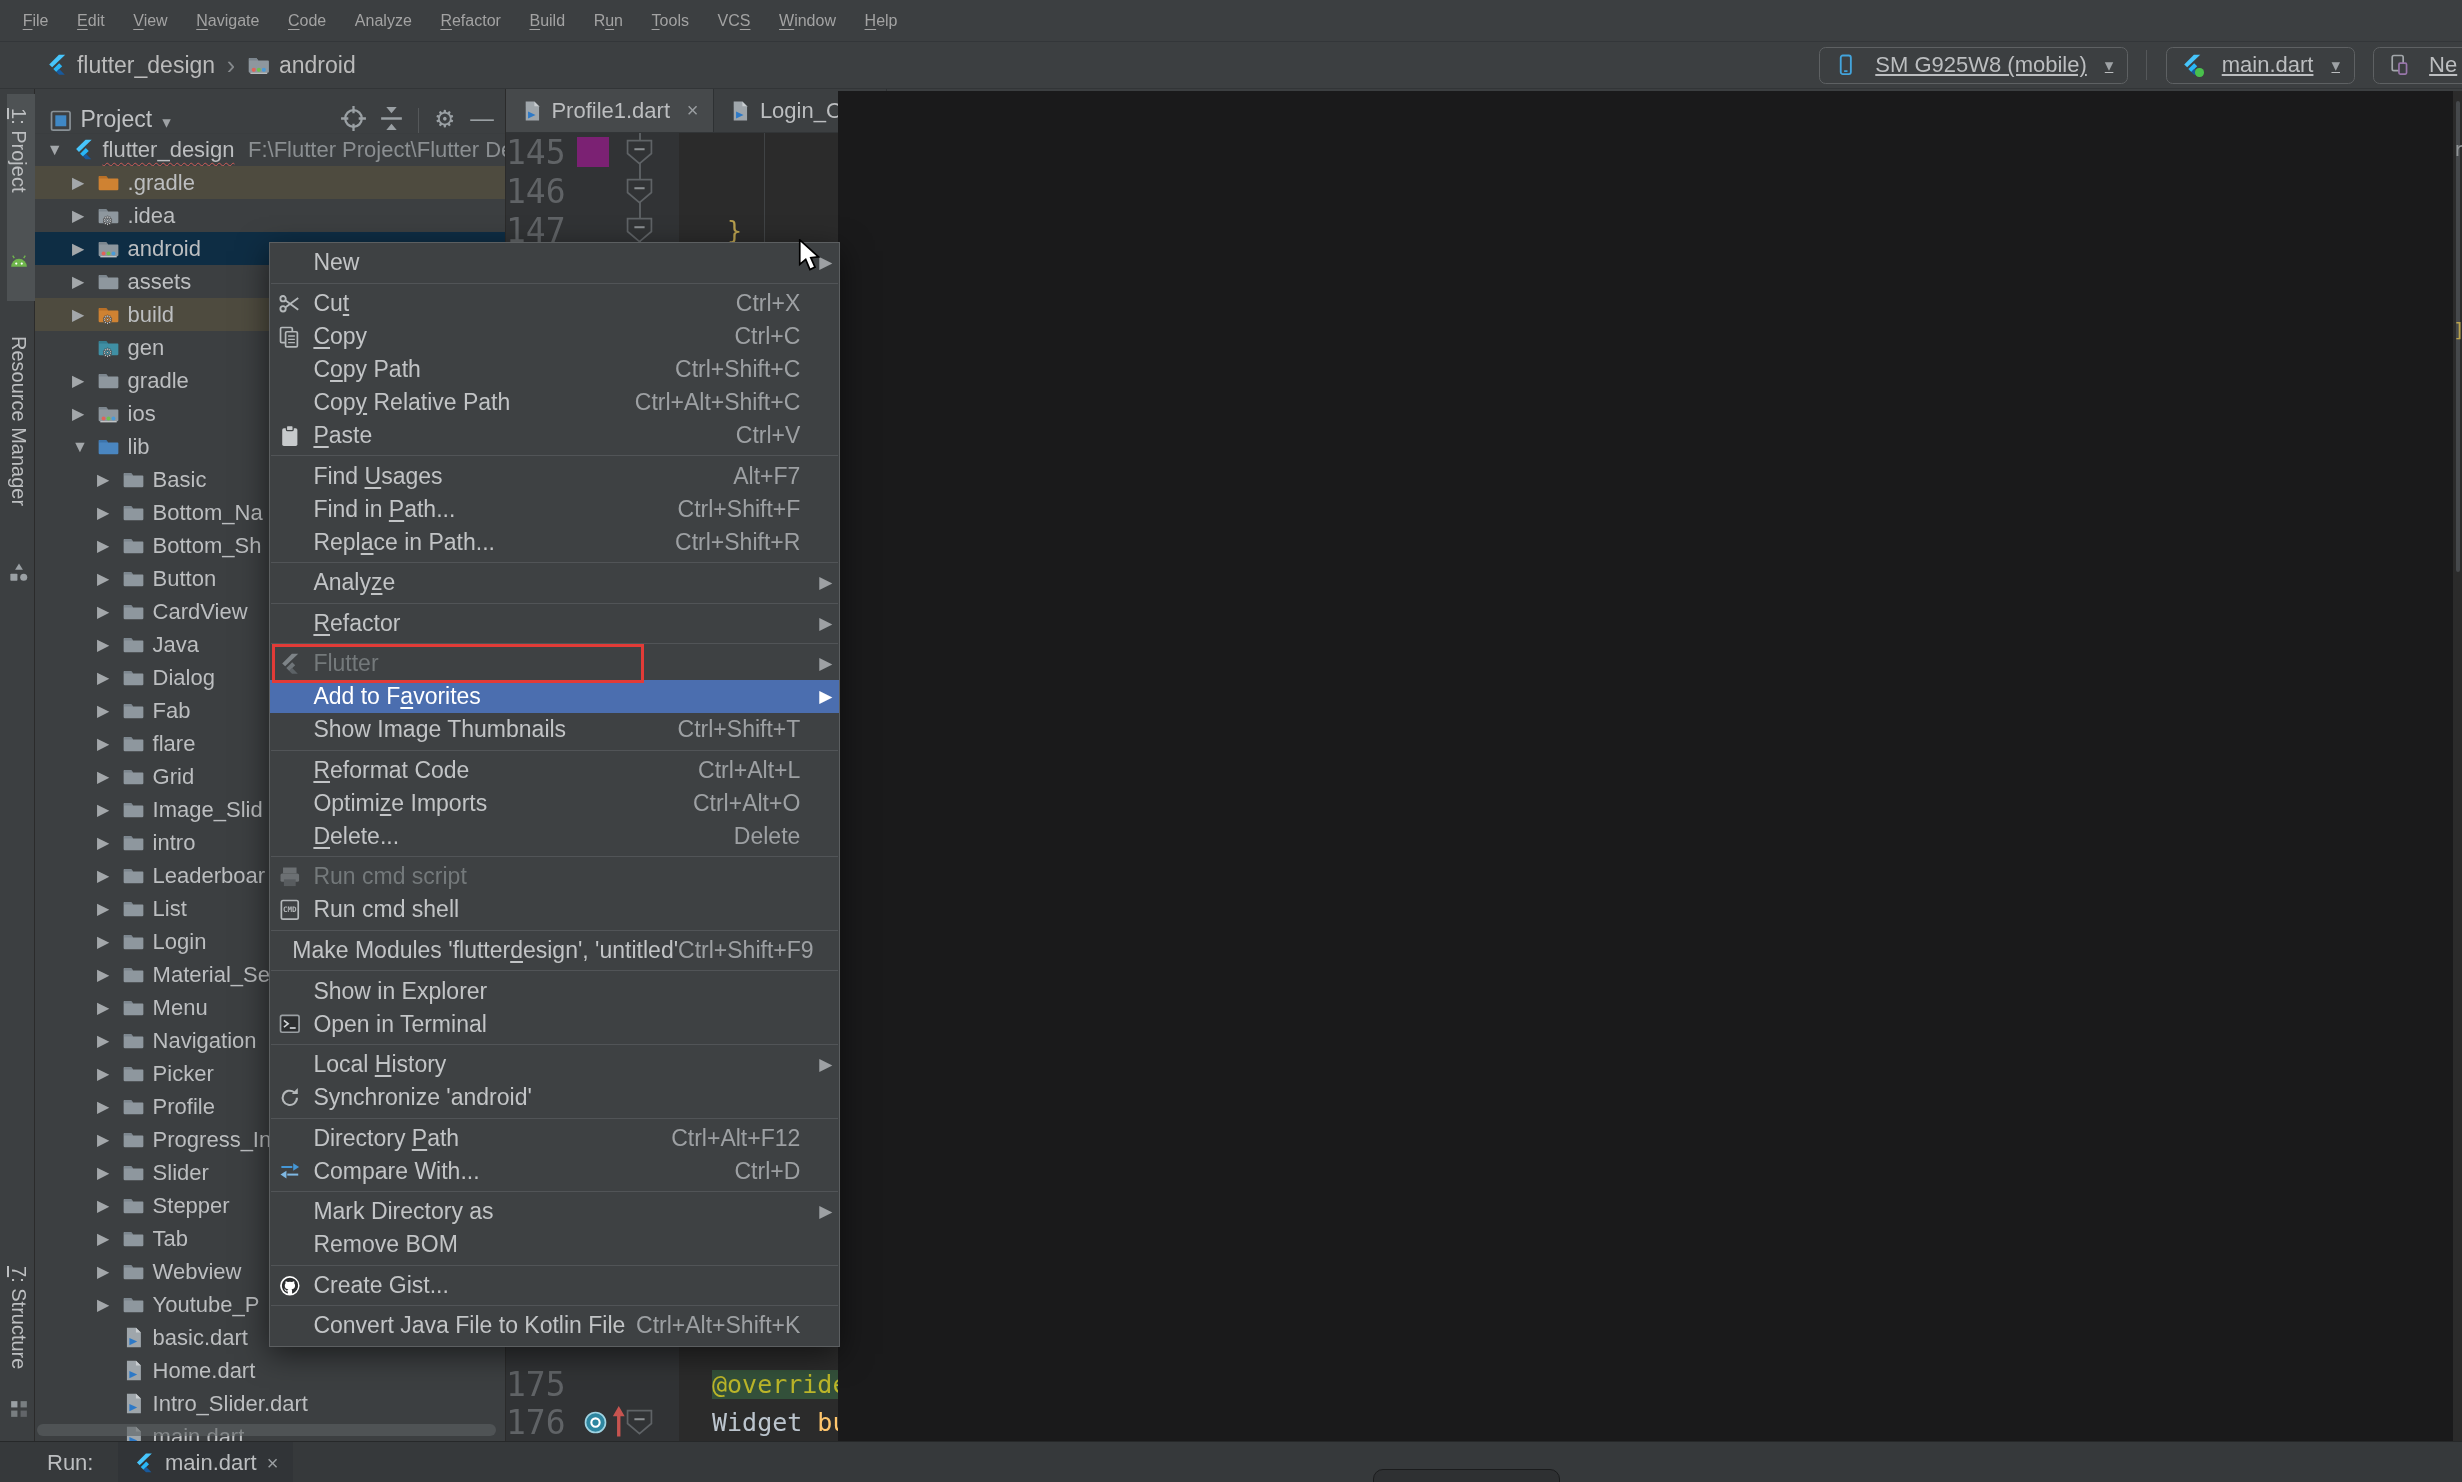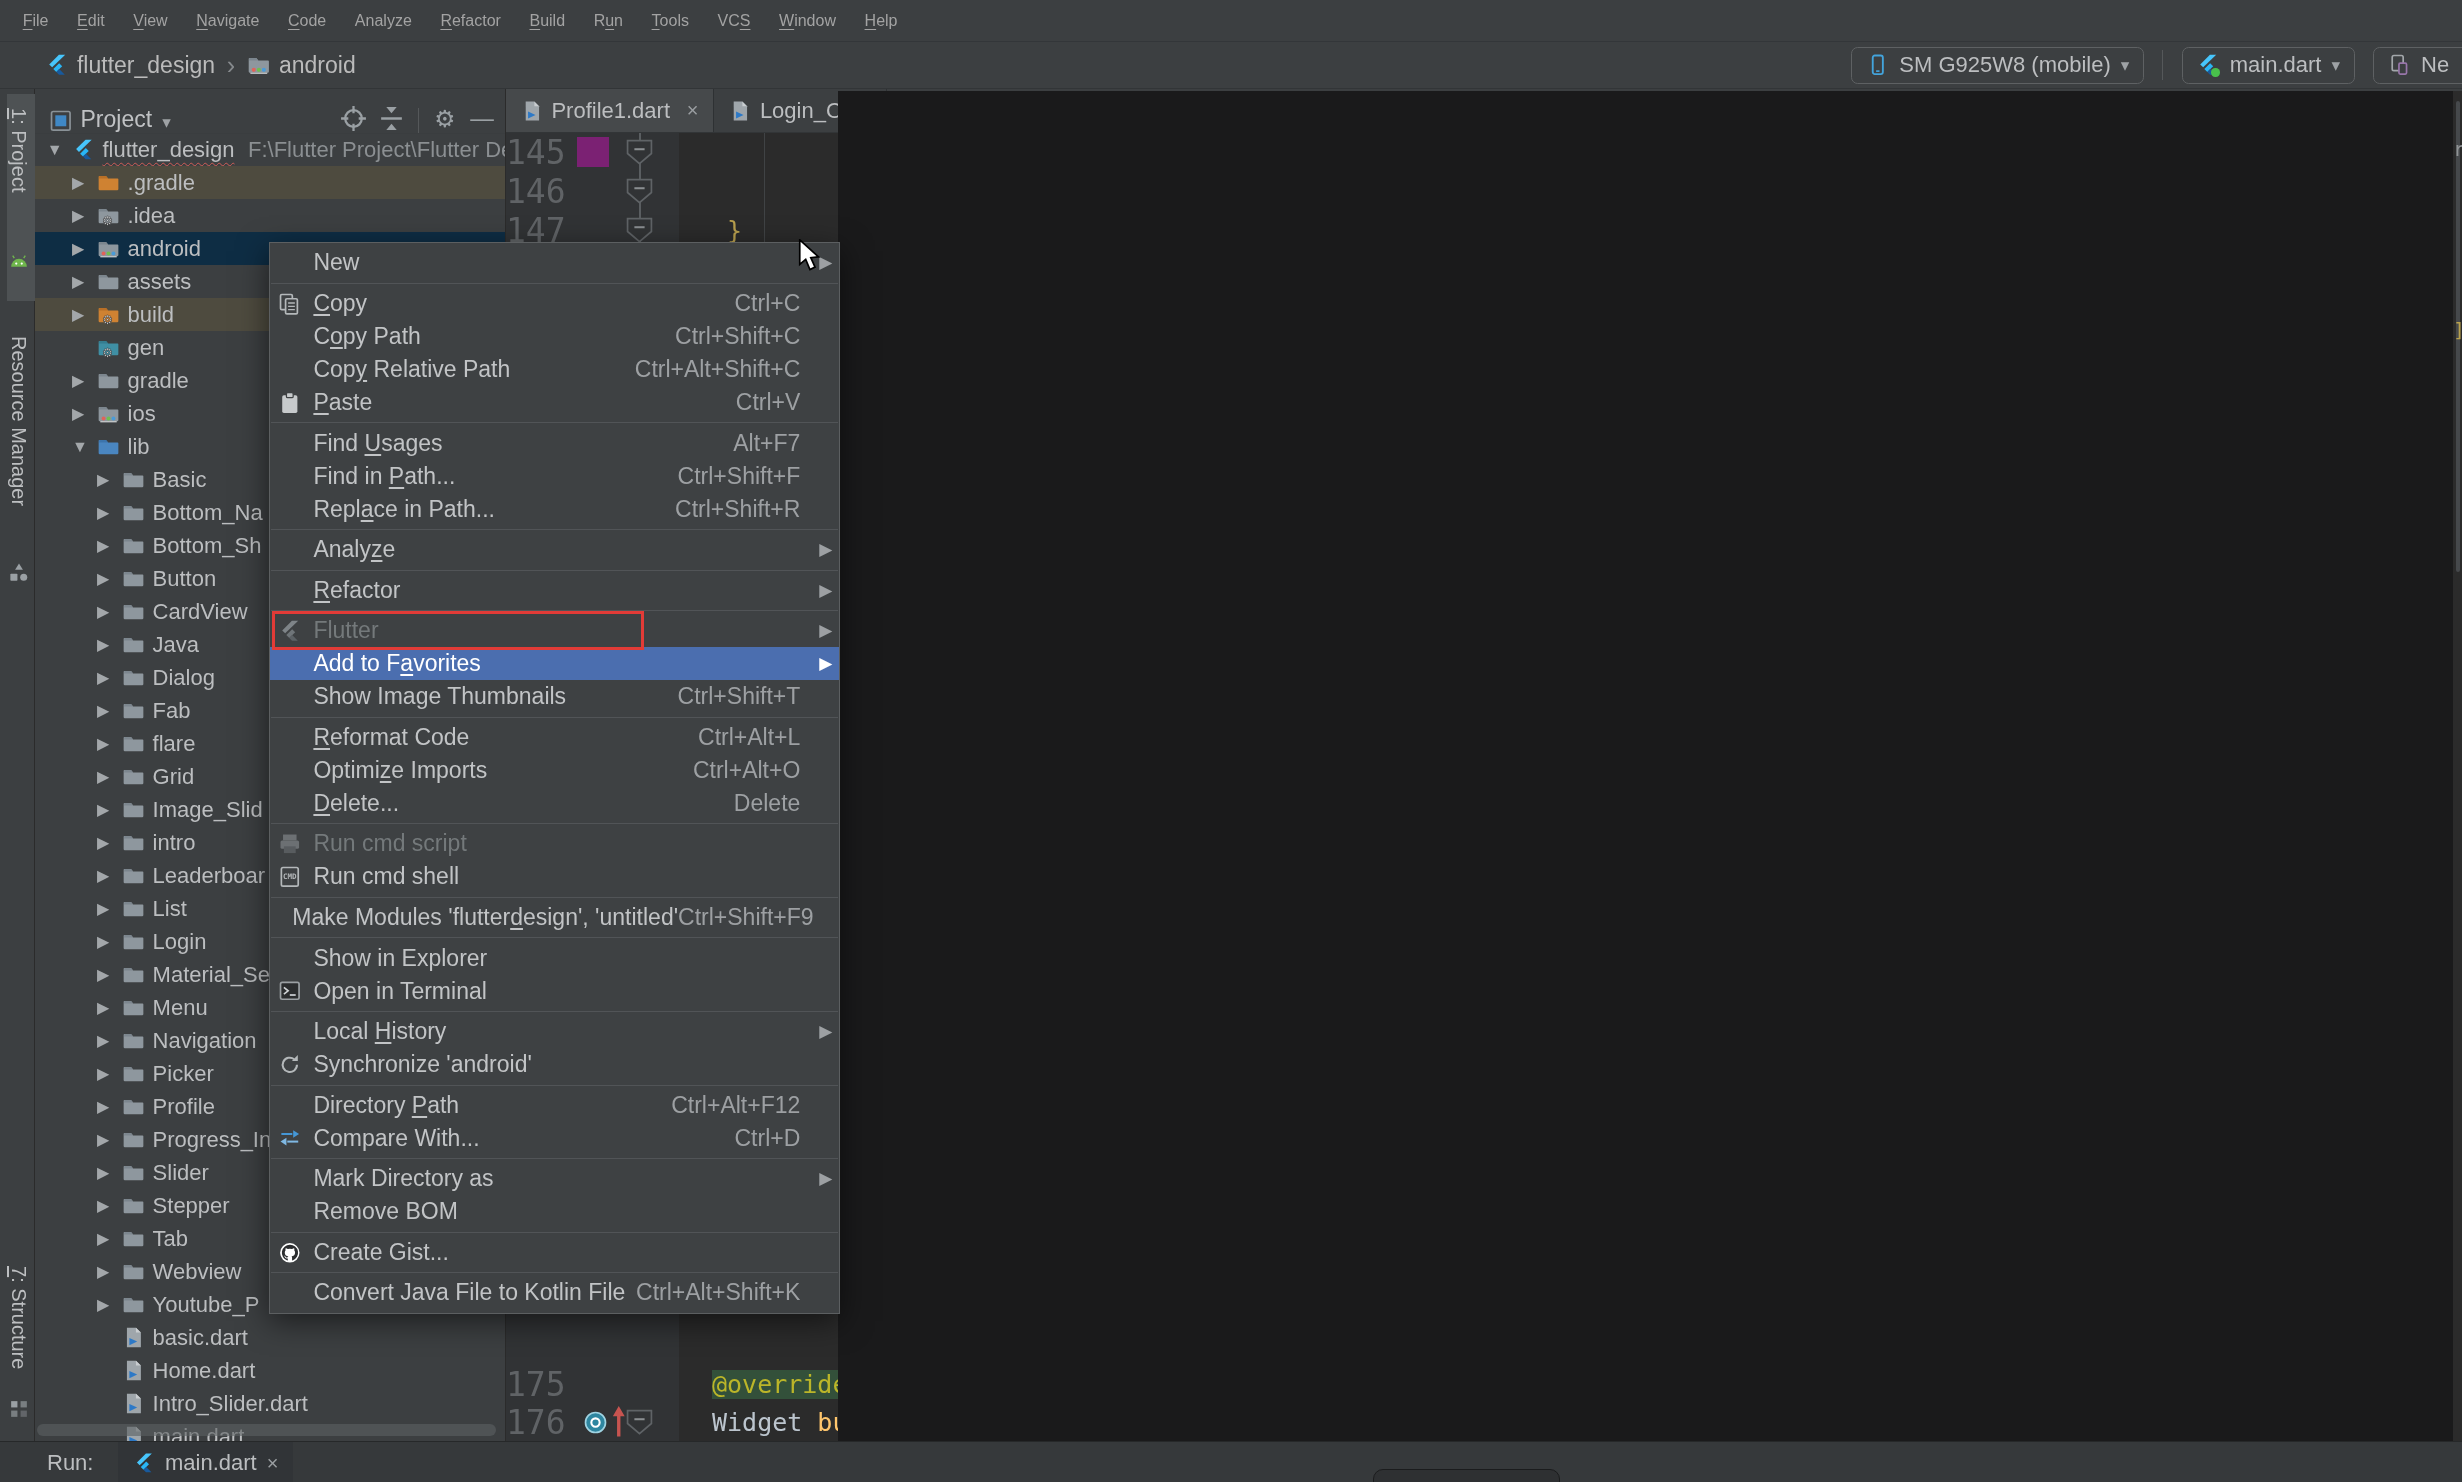--- a/index.html
+++ b/index.html
@@ -14,21 +14,21 @@
            padding-left:8.4px;background:#3c3f41;border-bottom:0.8px solid #333639;box-sizing:border-box;}
   .mb-item{padding:0 14.3px;font-size:16px;color:#a3a3a3;cursor:default;}
 
   
   .toolbar{position:absolute;left:0;top:42px;width:100%;height:47px;background:#3c3f41;
            border-bottom:0.8px solid #323537;box-sizing:border-box;display:flex;align-items:center;}
   .crumbs{display:flex;align-items:center;margin-left:45px;gap:8.4px;font-size:23px;}
   .crumb-sep{color:#85898c;font-size:25px;margin:0 3.4px;}
   .tb-right{position:absolute;right:0;top:0;height:100%;display:flex;align-items:center;}
   .tb-box{height:37px;border:0.8px solid #5e6163;border-radius:6.7px;display:flex;align-items:center;
-          gap:10px;padding:0 13.5px;font-size:22px;color:#bcbec0;margin-right:18.5px;box-sizing:border-box;}
+          gap:18px;padding:0 13.5px;font-size:22px;color:#bcbec0;margin-right:18.5px;box-sizing:border-box;text-decoration:underline;}
   .tb-caret{color:#9ea2a5;font-size:17px;}
   .tb-sep{width:0.8px;height:30px;background:#55585a;margin-right:18.5px;}
   .tb-ne{margin-right:-54px;width:143px;}
   .greendot{position:absolute;width:8.4px;height:8.4px;border-radius:50%;background:#49c04c;
             margin-left:15px;margin-top:15px;}
 
   
   .edgecol{position:absolute;left:0;top:89px;width:6.7px;height:1352px;background:#333639;}
   .stripe{position:absolute;left:0;top:89px;width:35px;height:1352px;background:#3c3f41;
           border-right:0.8px solid #2b2b2b;box-sizing:border-box;}
@@ -759,20 +759,36 @@
       <div class="mi">
         <span class="mic"></span>
         <span class="ml">New</span>
         <span class="ma">▶</span>
       </div>
       <div class="sep"></div>
       <div class="mi">
         <span class="mic">
           <span class="ic" style="width: 23.6px; height: 23.6px;">
             <svg viewBox="0 0 28 28">
+              <g stroke="#b4b8ba" stroke-width="2.2" fill="none">
+                <circle cx="6" cy="8" r="3.2"></circle>
+                <circle cx="6" cy="20" r="3.2"></circle>
+                <path d="M9 10 24 21M9 18 24 7"></path>
+              </g>
+            </svg>
+          </span>
+        </span>
+        <span class="ml">Cu<span class="mn">t</span></span>
+        <span class="ms">Ctrl+X</span>
+        <span class="ma"></span>
+      </div>
+      <div class="mi">
+        <span class="mic">
+          <span class="ic" style="width: 23.6px; height: 23.6px;">
+            <svg viewBox="0 0 28 28">
               <rect x="3" y="3" width="14" height="18" rx="1.5" fill="none" stroke="#b4b8ba" stroke-width="2"></rect>
               <rect x="9" y="8" width="14" height="18" rx="1.5" fill="#3e4143" stroke="#b4b8ba" stroke-width="2"></rect>
               <path d="M12 13h8M12 17h8M12 21h8" stroke="#b4b8ba" stroke-width="1.6"></path>
             </svg>
           </span>
         </span>
         <span class="ml"><span class="mn">C</span>opy</span>
         <span class="ms">Ctrl+C</span>
         <span class="ma"></span>
       </div>

